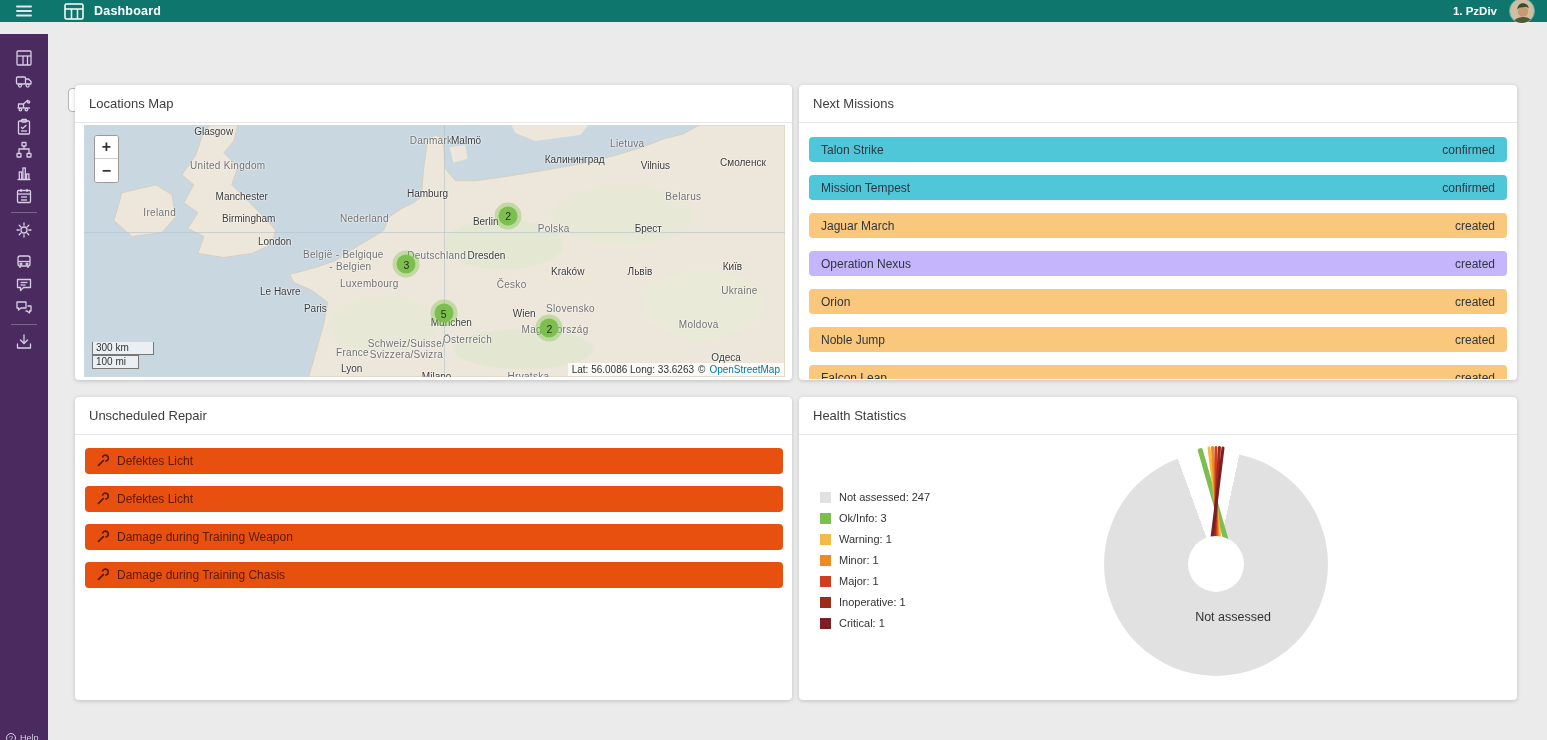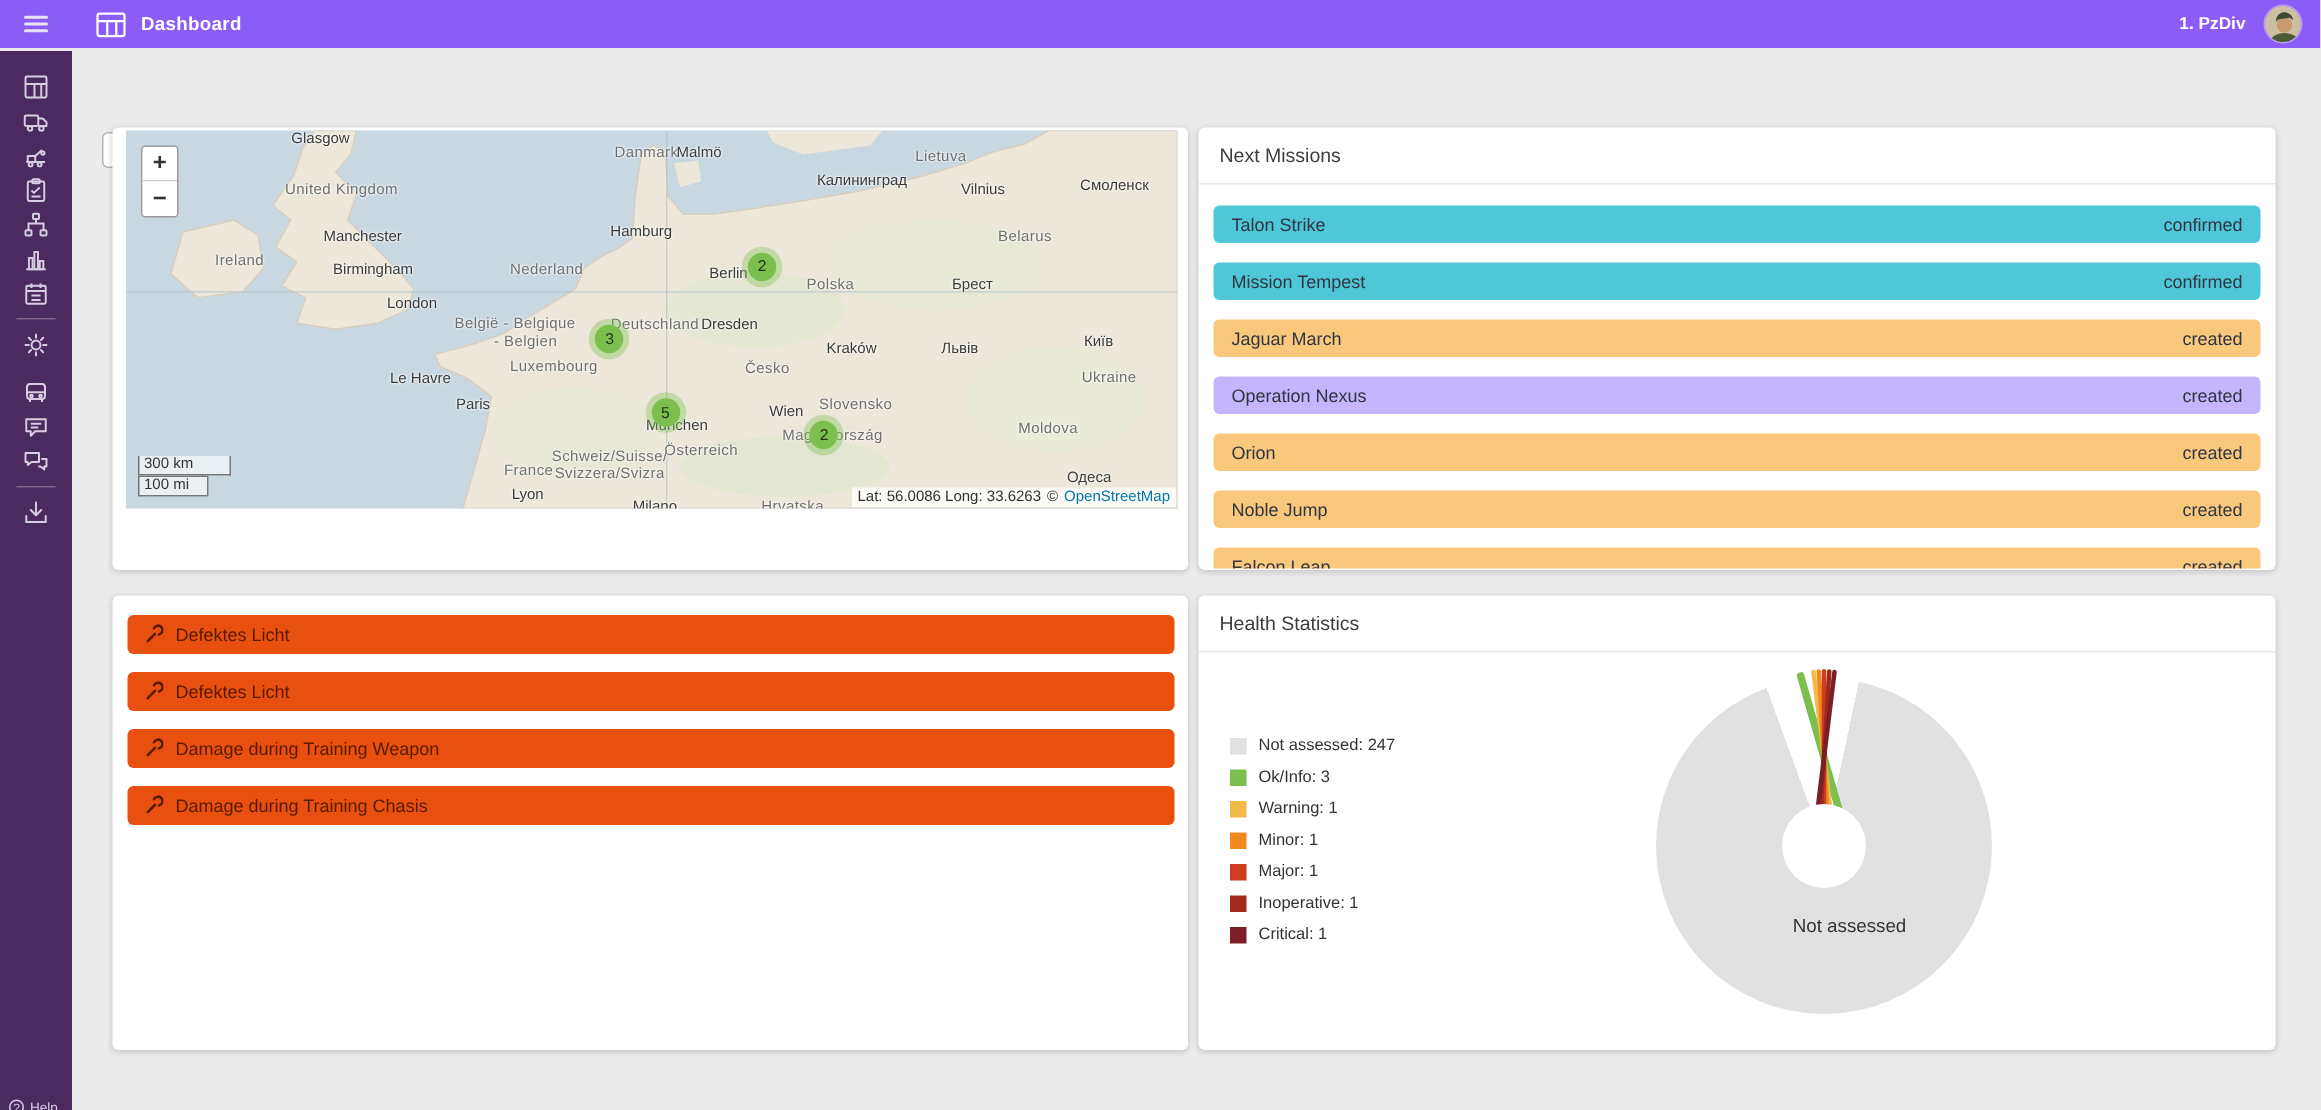--- a/index.html
+++ b/index.html
@@ -1,21 +1,21 @@
 <!DOCTYPE html>
 <html><head>
 <meta charset="utf-8">
 <title>Dashboard</title>
 <style>
   * { box-sizing: border-box; }
   body { margin:0; font-family:"Liberation Sans", sans-serif; background:#ebebeb; }
   .app { position:relative; width:1547px; height:740px; overflow:hidden; background:#ebebeb; }
 
   
-  .topbar { position:absolute; top:0; left:0; right:0; height:32px; background:#8b5cf6; display:flex; align-items:center; color:#fff; z-index:20; }
+  .topbar { position:absolute; top:0; left:0; right:0; height:22px; background:#0f766e; display:flex; align-items:center; color:#fff; z-index:20; }
   .burger-wrap { width:48px; display:flex; justify-content:center; align-items:center; cursor:pointer; }
   .topbar-appicon { margin-left:16px; }
   .topbar-title { margin-left:10px; font-size:12.5px; font-weight:bold; letter-spacing:.2px; }
   .topbar-spacer { flex:1; }
   .topbar-unit { font-size:11.5px; font-weight:bold; margin-right:12px; }
   .avatar { width:26px; height:26px; border-radius:50%; overflow:hidden; margin-right:12px; border:1px solid rgba(255,255,255,.4); cursor:pointer; }
 
   
   .sidenav { position:absolute; top:34px; left:0; width:48px; bottom:0; background:#4b2a60; display:flex; flex-direction:column; align-items:center; padding-top:12px; z-index:15; }
   .nav-item { width:48px; height:23px; display:flex; align-items:center; justify-content:center; cursor:pointer; }
@@ -247,20 +247,23 @@
             <rect x="3" y="7" width="10" height="7" rx="1"></rect>
             <path d="M5.5 7V5a2.5 2.5 0 0 1 5 0v2"></path>
           </g>
         </svg>
       <span>UNLOCK</span>
     </button>
 
     <div class="grid">
 
       <section class="card">
+        <div class="card-header">
+          <span>Locations Map</span>
+        </div>
         <div class="card-body map-body">
           <div class="map">
             <svg class="basemap" viewBox="0 0 702 253" preserveAspectRatio="none">
               <rect width="702" height="253" fill="#c9d7e1"></rect>
               <path d="M225,253 L240,200 244,178 228,166 210,158 206,150 232,143 252,136 270,124 287,114 300,106 306,92 318,84 330,78 338,72 340,44 344,16 352,10 360,14 362,44 372,56 392,56 420,52 452,47 492,40 530,31 560,22 580,14 600,9 616,0 702,0 702,253 Z" fill="#ece7da" stroke="#d6cfc0" stroke-width="1"></path>
               <path d="M366,22 L382,20 384,34 370,38 Z" fill="#ece7da"></path>
               <path d="M428,0 L505,0 497,10 452,16 432,8 Z" fill="#ece7da"></path>
               <path d="M126,0 L154,0 150,16 140,28 154,42 148,60 166,78 182,94 192,106 188,120 168,129 140,133 114,129 120,112 104,104 114,88 100,78 110,60 98,50 112,30 118,12 Z" fill="#ece7da" stroke="#d6cfc0" stroke-width="1"></path>
               <path d="M38,68 L72,60 88,70 92,92 78,108 48,112 30,96 Z" fill="#ece7da" stroke="#d6cfc0" stroke-width="1"></path>
               <ellipse cx="420" cy="120" rx="60" ry="25" fill="#dfe7cd" opacity="0.6"></ellipse>
@@ -393,20 +396,23 @@
               <span class="mission-status">created</span>
             </div>
             <div class="mission-bar" style="background: rgb(249, 200, 124);">
               <span class="mission-name">Falcon Leap</span>
               <span class="mission-status">created</span>
             </div>
           </div>
       </section>
 
       <section class="card">
+        <div class="card-header">
+          <span>Unscheduled Repair</span>
+        </div>
         <div class="repair-list">
 
         <div class="repair-bar">
               <svg width="14" height="14" viewBox="0 0 16 16">
                 <g stroke="#5a1a00" stroke-width="2" fill="none" stroke-linecap="round">
                   <path d="M4 13 L9.5 7.5"></path>
                   <path d="M8.8 3.2 A3.4 3.4 0 1 1 12.6 8"></path>
                 </g>
               </svg>
               <span>Defektes Licht</span>

